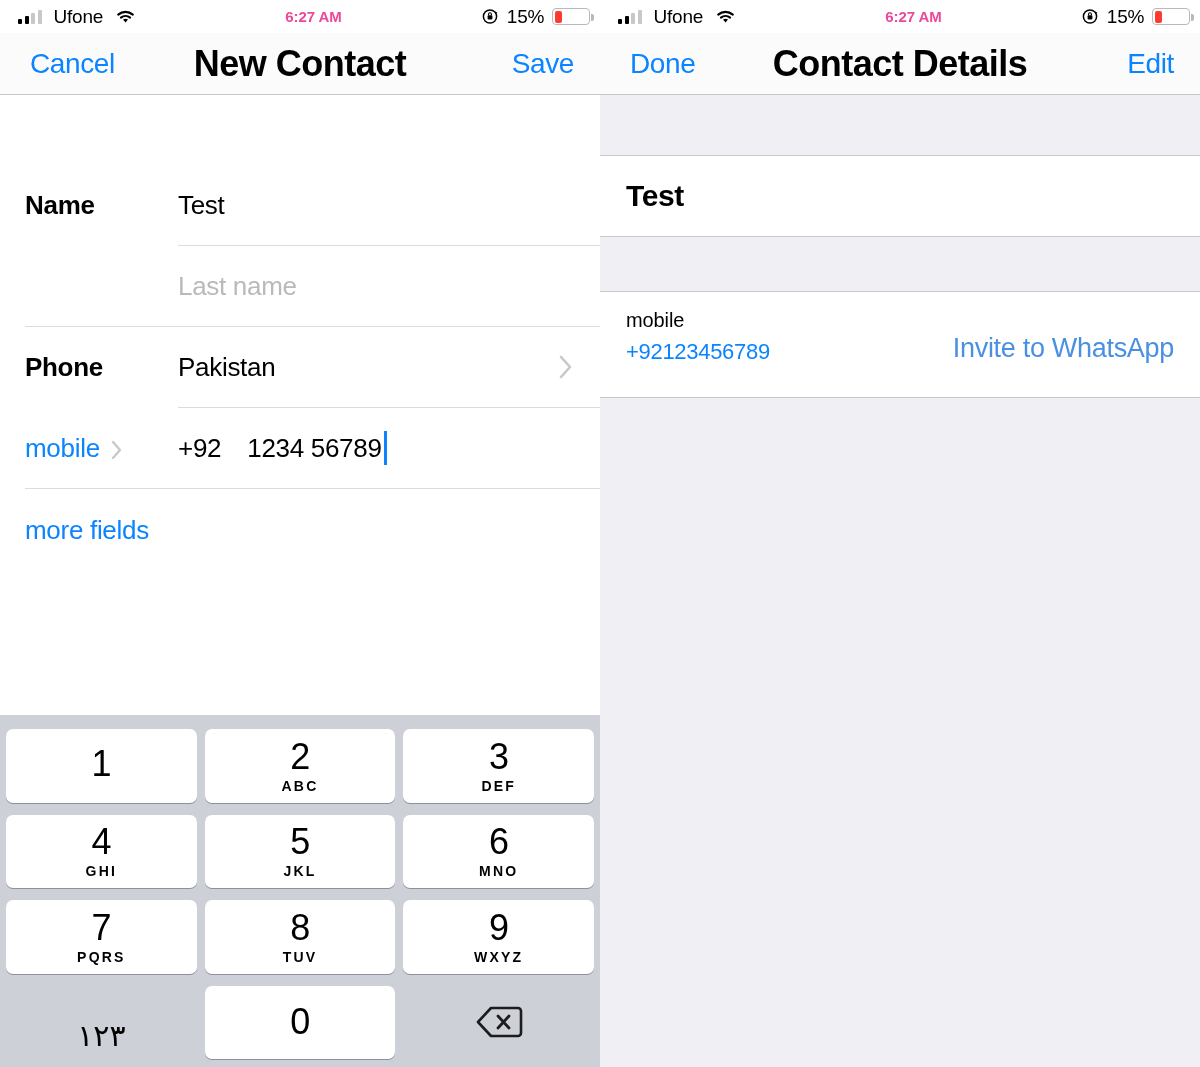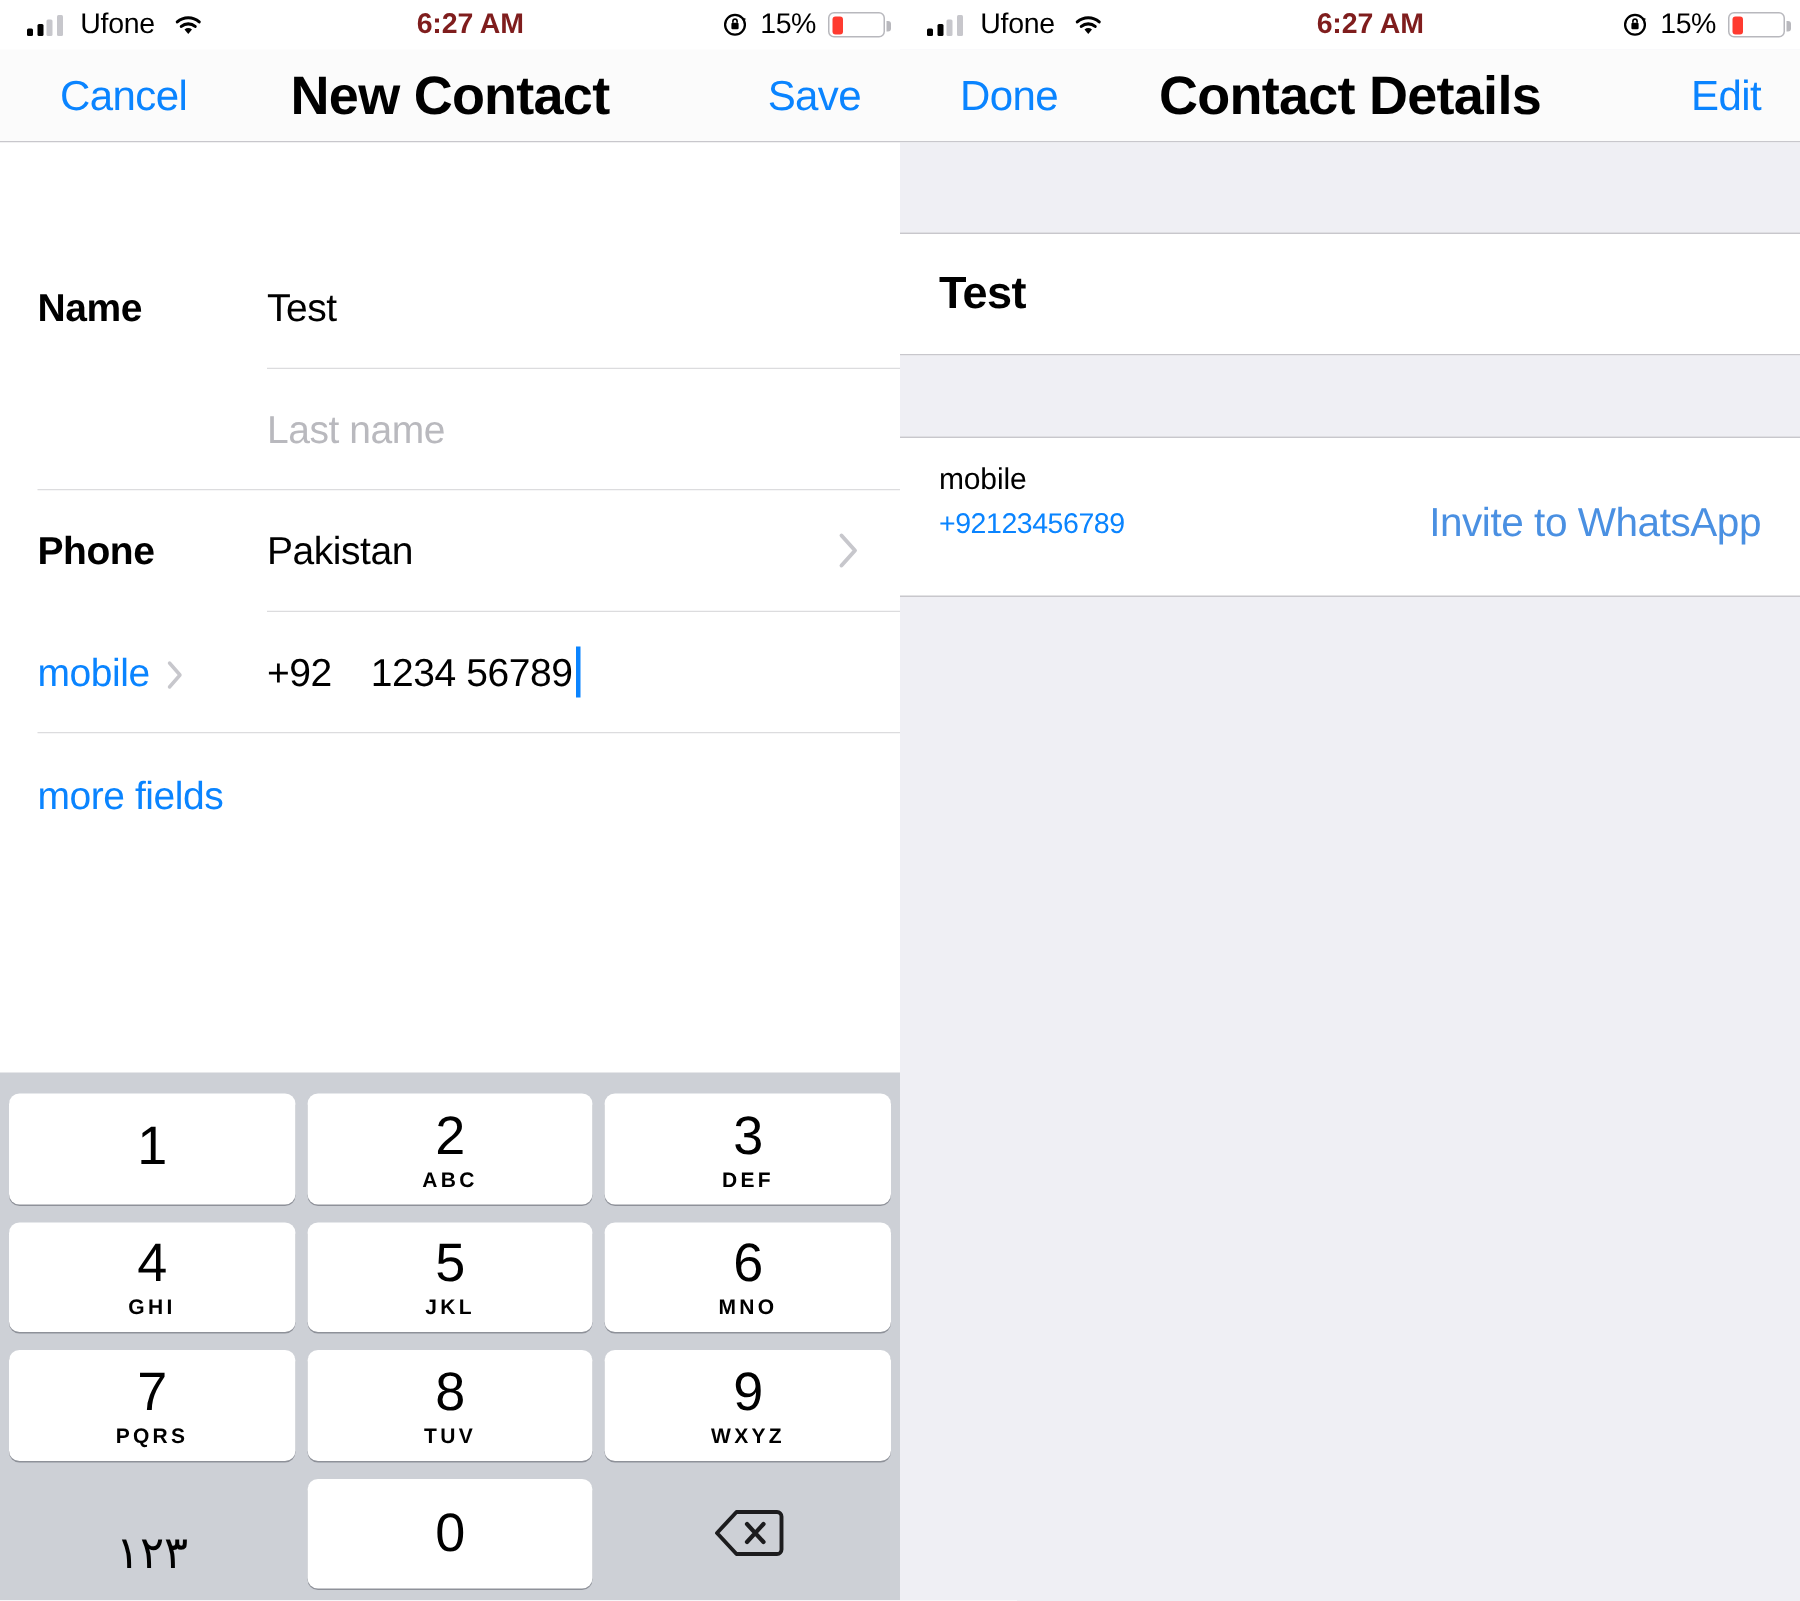--- a/index.html
+++ b/index.html
@@ -47,21 +47,21 @@
   .signal i:nth-child(2) { height: 8px; }
   .signal i:nth-child(3) { height: 11px; }
   .signal i:nth-child(4) { height: 14px; }
   .carrier {
     font-size: 19px; color: #000; letter-spacing: -0.2px; line-height: 1;
   }
   .wifi { width: 21px; height: 16px; }
   .sb-center {
     position: absolute; left: 0; right: 0; top: 0; height: 33px;
     display: flex; align-items: center; justify-content: center;
-    font-size: 19px; font-weight: bold; color: #7f1d1d; letter-spacing: -0.1px; margin-left: 27px;
+    font-size: 15px; font-weight: bold; color: #ec4899; letter-spacing: -0.1px; margin-left: 27px;
   }
   .sb-right {
     position: absolute;
     right: 10px; top: 0; height: 33px;
     display: flex; align-items: center; gap: 8px;
   }
   .rotlock { width: 17px; height: 17px; }
   .battpct { font-size: 19px; color: #000; letter-spacing: -0.3px; }
   .battery {
     position: relative; width: 38px; height: 17px;
@@ -78,21 +78,21 @@
 
   
   .navbar {
     position: relative;
     height: 62px;
     background: #fbfbfb;
     border-bottom: 1px solid #c8c7cc;
     display: flex; align-items: center;
   }
   .nav-left {
-    position: absolute; left: 40px;
+    position: absolute; left: 30px;
     font-size: 28px; color: #0a84ff; letter-spacing: -0.4px; white-space: nowrap;
   }
   .nav-title {
     position: absolute; left: 0; right: 0; text-align: center;
     font-size: 36px; font-weight: bold; color: #000; letter-spacing: -0.5px;
   }
   .nav-right {
     position: absolute; right: 26px;
     font-size: 28px; color: #0a84ff; letter-spacing: -0.4px; white-space: nowrap;
   }
@@ -187,21 +187,21 @@
     height: 80px; display: flex; align-items: center; padding-left: 26px;
     font-size: 30px; font-weight: bold; color: #000; letter-spacing: -0.4px;
   }
   .card-phone {
     height: 105px; position: relative; padding: 16px 26px 0 26px;
   }
   .lbl-small {
     font-size: 20px; color: #000; letter-spacing: -0.1px; line-height: 1.2;
   }
   .phone-num {
-    font-size: 19px; color: #0a84ff; letter-spacing: -0.3px; margin-top: 7px;
+    font-size: 22px; color: #0a84ff; letter-spacing: -0.3px; margin-top: 7px;
   }
   .invite {
     position: absolute; right: 26px; top: 50%; transform: translateY(-38%);
     font-size: 27px; color: #4a90e2; letter-spacing: -0.3px; white-space: nowrap;
   }
 </style>
 </head>
 <body>
 
 <div class="screen">

